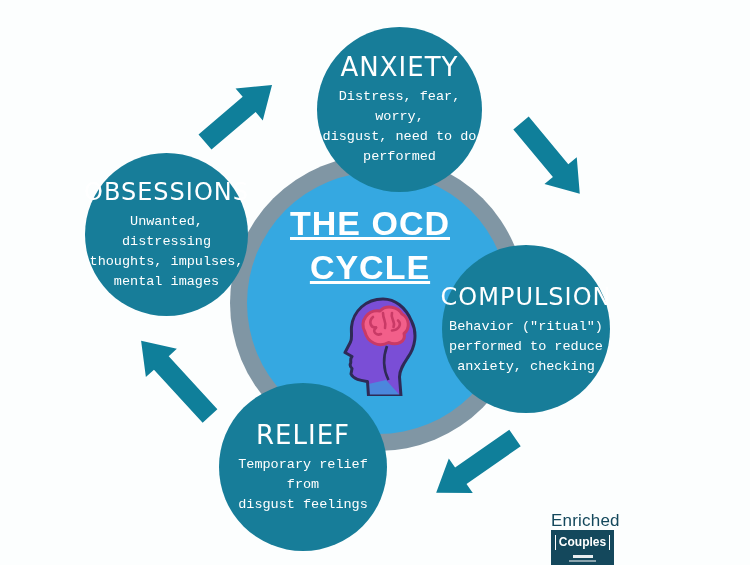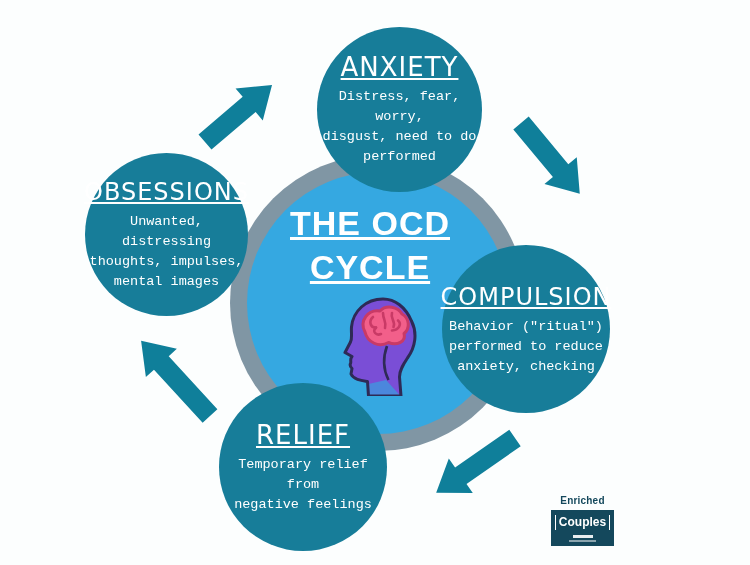--- a/index.html
+++ b/index.html
@@ -14,39 +14,39 @@
           border-radius:50%; background:var(--center-circle,#35A8E1); z-index:2; }
   .center-title { position:absolute; left:247px; top:201px; width:262px; z-index:3;
           text-align:center; color:#fff; font-weight:800; font-size:34px; line-height:44px;
           letter-spacing:1px; padding-right:16px;text-decoration:underline; }
 
   
   .node { position:absolute; border-radius:50%; background:var(--node-circle,#177D99);
           color:#fff; display:flex; flex-direction:column; align-items:center;
           justify-content:center; text-align:center; z-index:3; }
   .node-title { font-family:"DejaVu Sans", sans-serif; font-weight:400;
-          letter-spacing:1px; font-size:24px; line-height:30px;text-decoration:underline; }
+          letter-spacing:1px; font-size:24px; line-height:30px; }
   .node-sub { margin-top:5px; font-size:13.5px; line-height:20px; font-weight:400;font-family:Liberation Mono, monospace; }
   .node.anxiety    { left:317px; top:27px;  width:165px; height:165px; }
   .node.obsessions { left:85px;  top:153px; width:163px; height:163px; }
   .node.compulsion { left:442px; top:245px; width:168px; height:168px; }
   .node.relief     { left:219px; top:383px; width:168px; height:168px; }
   .node.anxiety .node-title, .node.relief .node-title { font-size:26px; }
 
   
   .arrows { position:absolute; left:0; top:0; z-index:2; pointer-events:none; }
   .arrows path { fill:var(--arrow,#0F7F9A); }
 
   
   .head-icon { position:absolute; left:342px; top:296px; width:84px; height:100px; z-index:4; }
 
   
   .logo { position:absolute; left:551px; top:493px; width:63px; z-index:5; text-align:center; }
-  .logo-top { color:var(--logo-teal,#14485C); font-weight:700; font-size:10px; line-height:16px;
-          letter-spacing:0.2px; }
+  .logo-top { color:var(--logo-teal,#14485C); font-weight:400; font-size:17px; line-height:16px;
+          letter-spacing:0.2px;margin-top:20px; }
   .logo-box { margin-top:1px; background:var(--logo-teal,#14485C); height:36px; padding-top:2px; }
   .logo-couples { display:inline-block; color:#fff; font-weight:700; font-size:12px;
           line-height:15px; border-left:1.5px solid #fff; border-right:1.5px solid #fff;
           padding:0 3px; }
   .microbar-1 { width:20px; height:3px; background:rgba(255,255,255,0.9); margin:5px auto 0; }
   .microbar-2 { width:27px; height:2px; background:rgba(255,255,255,0.5); margin:2px auto 0; }
 </style>
 </head>
 <body>
 
@@ -97,21 +97,21 @@
       <div>Behavior ("ritual")</div>
       <div>performed to reduce</div>
       <div>anxiety, checking</div>
     </div>
   </div>
 
   <div class="node relief">
     <div class="node-title">RELIEF</div>
     <div class="node-sub">
       <div>Temporary relief from</div>
-      <div>negative feelings</div>
+      <div>disgust feelings</div>
     </div>
   </div>
 
   <div class="node obsessions">
     <div class="node-title">OBSESSIONS</div>
     <div class="node-sub">
       <div>Unwanted, distressing</div>
       <div>thoughts, impulses,</div>
       <div>mental images</div>
     </div>

